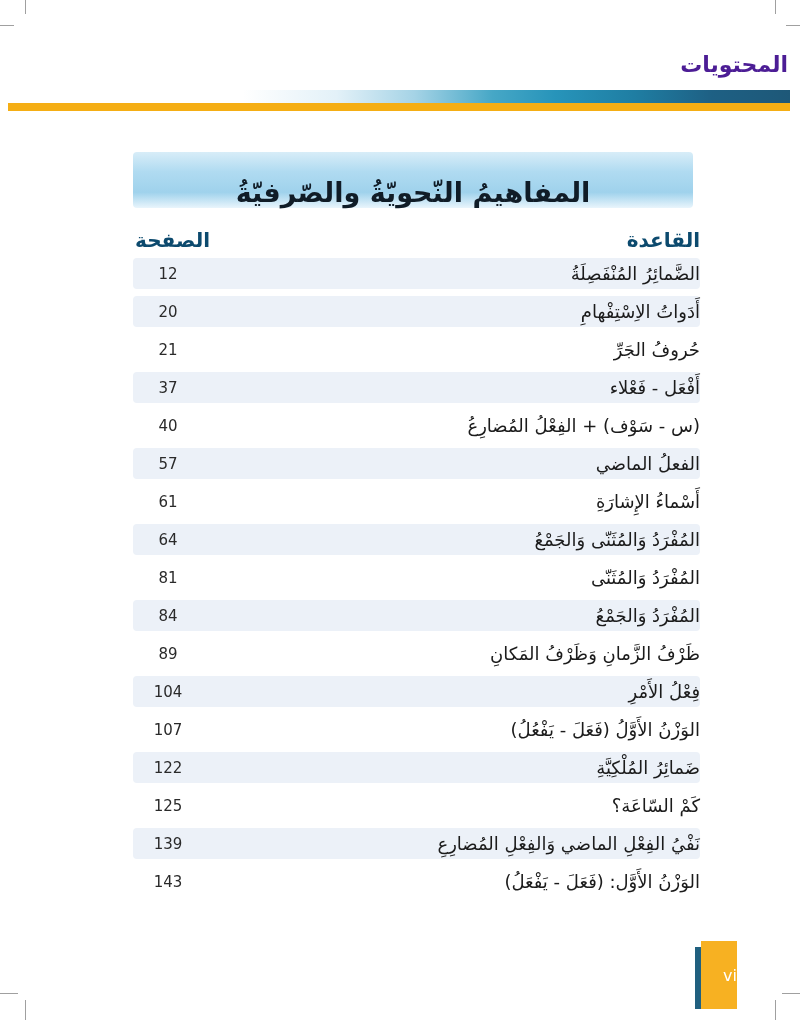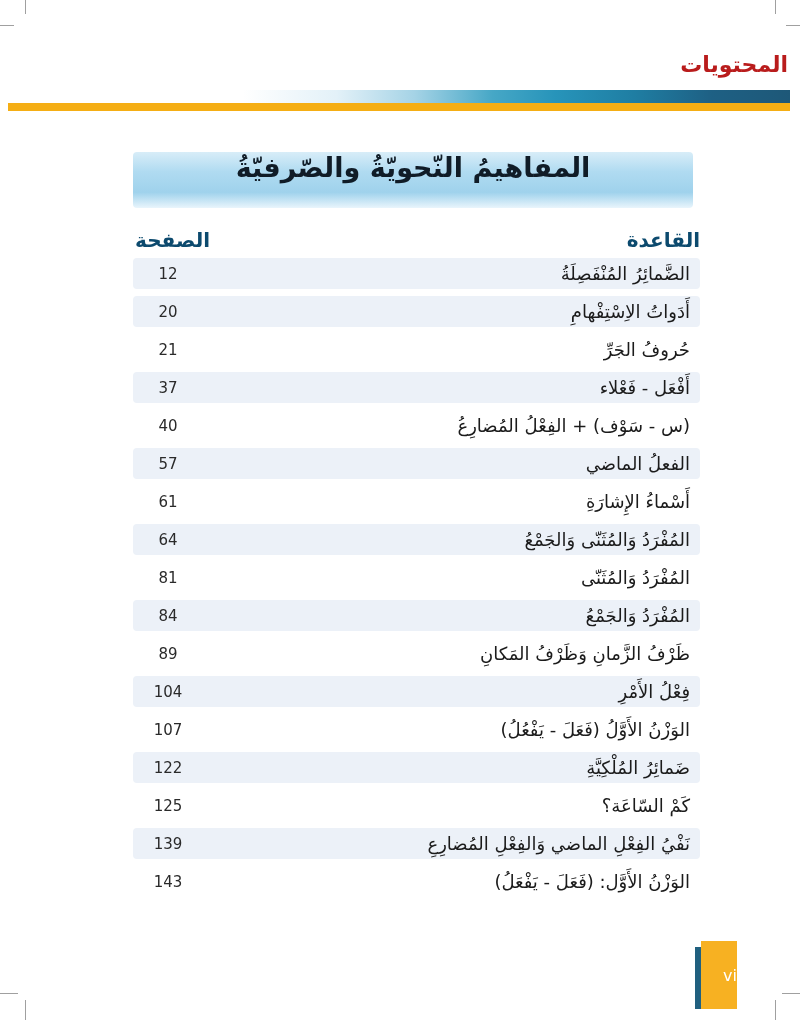--- a/index.html
+++ b/index.html
@@ -25,21 +25,21 @@
   .crop.bl-v { left: 25px; top: 1000px; width: 1px; height: 20px; }
   .crop.br-h { left: 782px; top: 993px; width: 18px; height: 1px; }
   .crop.br-v { left: 775px; top: 1000px; width: 1px; height: 20px; }
 
   .contents-label {
     position: absolute;
     top: 52px;
     right: 12px;
     font-size: 22px;
     font-weight: bold;
-    color: #b91c1c;
+    color: #4c1d95;
     direction: rtl;
   }
 
   .grad-bar {
     position: absolute;
     left: 8px;
     top: 90px;
     width: 782px;
     height: 13px;
     background: linear-gradient(to right,
@@ -58,21 +58,21 @@
   .title-band {
     position: absolute;
     left: 133px;
     top: 152px;
     width: 560px;
     height: 56px;
     border-radius: 4px;
     background: linear-gradient(to bottom,
       #d8edf8 0%, #b0dbf1 35%, #9fd2ec 72%, #e9f5fc 100%);
     display: flex;
-    align-items: flex-start;
+    align-items: flex-end;
     justify-content: center;
     direction: rtl;
   }
   .title-band span {
     font-size: 27px;
     font-weight: bold;
     color: #101c27;
   }
 
   .col-headers {
@@ -111,21 +111,20 @@
     width: 56px;
     padding-left: 14px;
     text-align: center;
     font-size: 15px;
     color: #2a2a2a;
   }
   .row .title {
     flex: 1;
     direction: rtl;
     text-align: right;
-    padding-right: 10px;
     font-size: 18px;
     color: #1b1b1b;
     white-space: nowrap;
     line-height: 31px;
   }
 
   .page-tab { position: absolute; left: 695px; top: 941px; width: 42px; height: 68px; }
   .tab-teal {
     position: absolute;
     left: 0; top: 6px;

